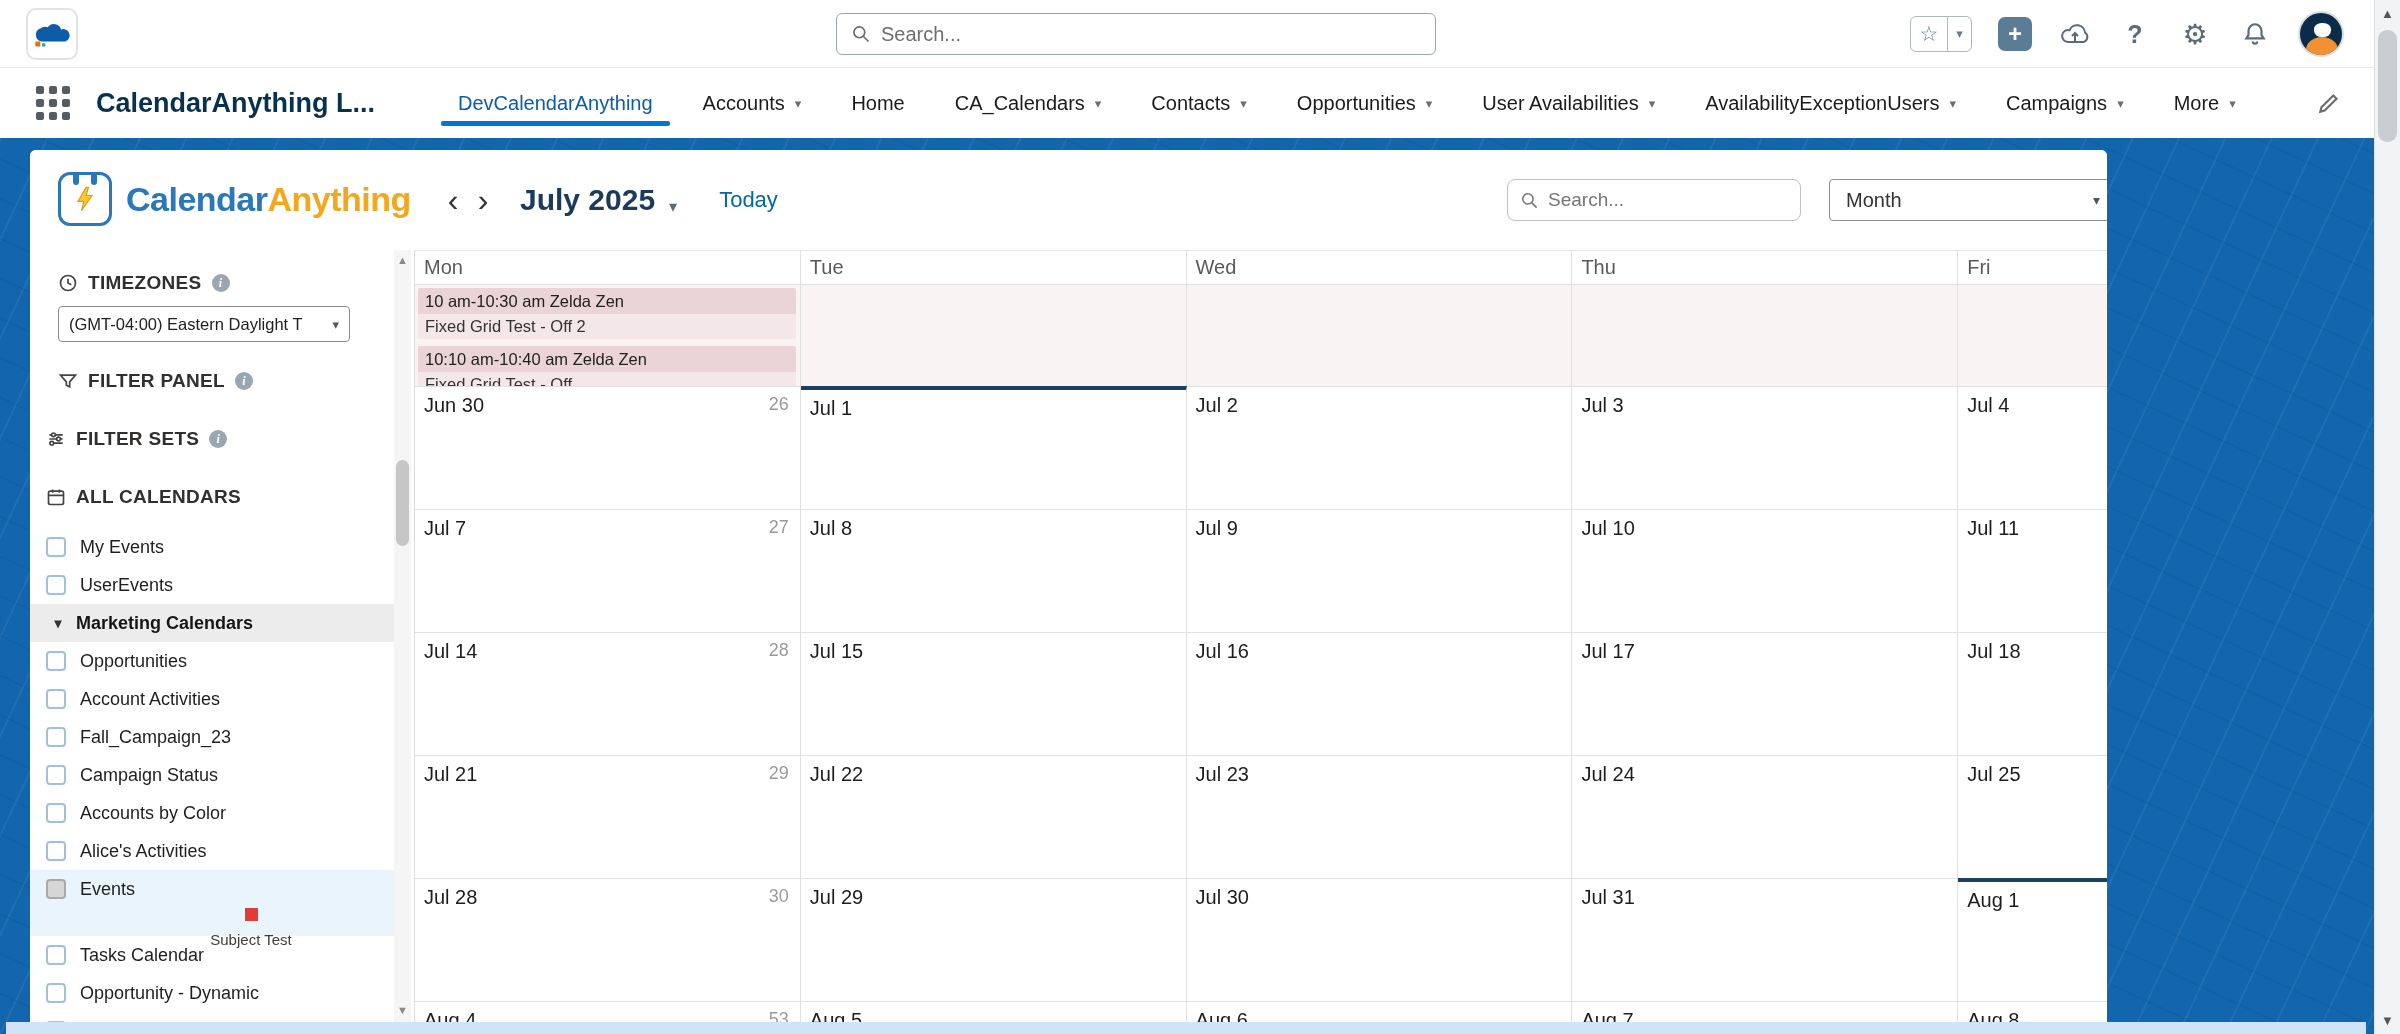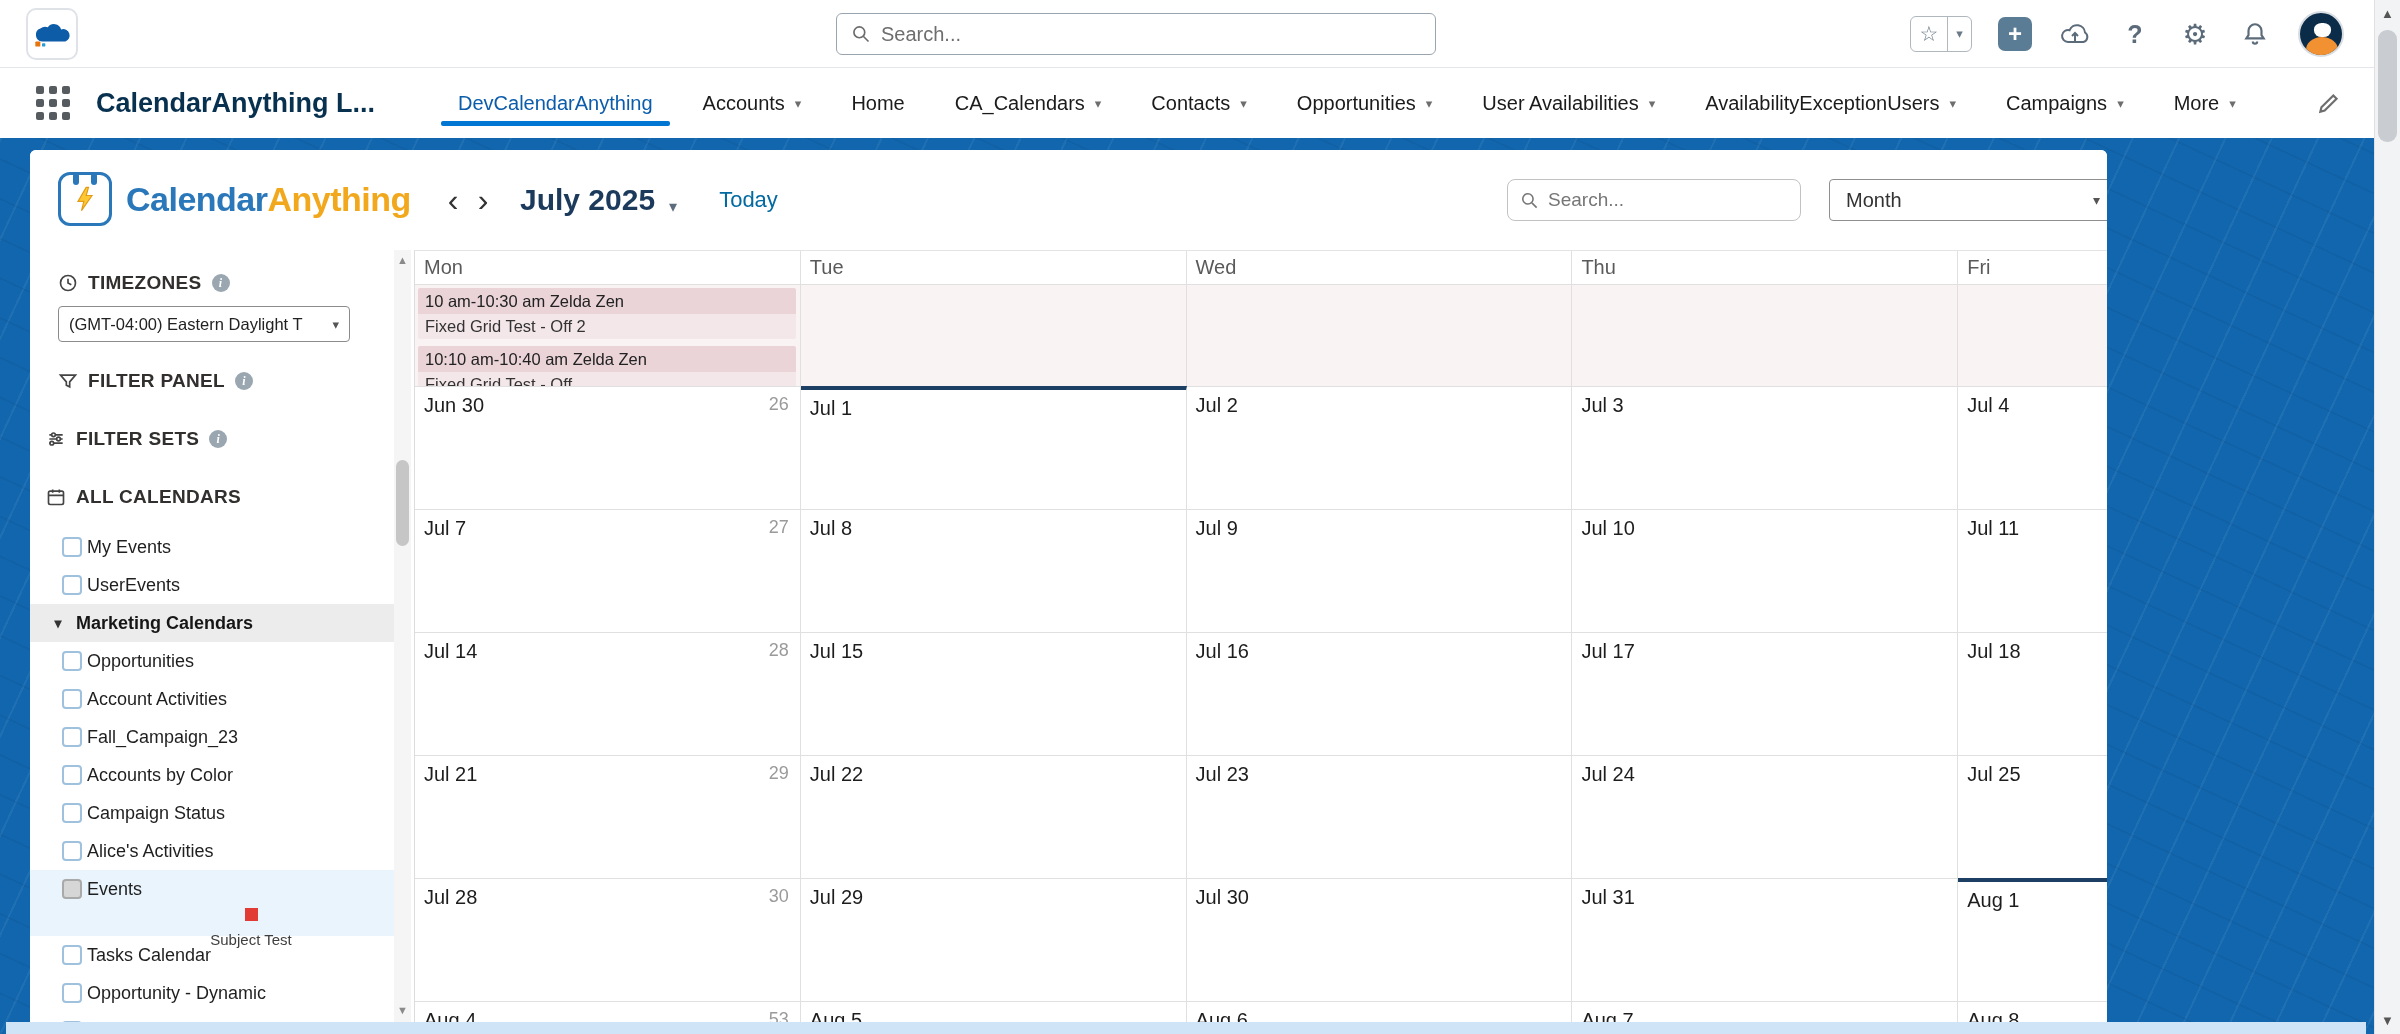--- a/index.html
+++ b/index.html
@@ -72,21 +72,21 @@
   .tbi.glyph { font-size:30px; }
 
   
   .sidebar { position:absolute; left:0; top:100px; width:378px; height:772px; overflow:hidden; padding-top:16px; }
   .side-sec { display:flex; align-items:center; gap:10px; padding-left:28px; height:34px; font-size:19px; font-weight:700; color:#32302e; letter-spacing:0.3px; }
   .side-sec.mt1 { margin-top:22px; } .side-sec.mt2 { margin-top:24px;padding-left:16px; }
   .info-dot { width:18px; height:18px; border-radius:50%; background:#9aa7b1; color:#fff; font-size:12px; font-weight:700; font-family:"Liberation Serif",serif; font-style:italic; display:flex; align-items:center; justify-content:center; flex:none; }
   .tz-select { margin:6px 0 0 28px; width:292px; height:36px; border:1px solid #8b8b8b; border-radius:4px; display:flex; align-items:center; padding:0 10px; font-size:16.5px; color:#222; white-space:nowrap; overflow:hidden; background:#fff; }
   .tz-select .vcaret { margin-left:auto; font-size:13px; color:#555; padding-left:6px; }
   .cal-list { margin-top:14px; }
-  .cal-row { display:flex; align-items:center; gap:5px; padding-left:32px; height:38px; font-size:18px; color:#1f1f1f; }
+  .cal-row { display:flex; align-items:center; gap:14px; padding-left:16px; height:38px; font-size:18px; color:#1f1f1f; }
   .cbx { width:20px; height:20px; border:2px solid #9fc1dd; border-radius:4px; background:#fff; flex:none; }
   .cbx.partial-fill { background:#d6d6d6; border-color:#a9a9a9; }
   .group-row { background:#ececec; padding-left:20px; gap:10px; font-weight:700; color:#161616; }
   .group-caret { font-size:14px; color:#333; width:16px; text-align:center; }
   .events-block { background:#e9f4fd; }
   .sub-row { display:flex; align-items:center; gap:10px; padding-left:64px; height:28px; font-size:15px; color:#3e3e3e;flex-direction:column; }
   .swatch { width:13px; height:13px; background:#e23b35; flex:none; }
 
   
   .side-scroll { position:absolute; left:364px; top:100px; width:17px; height:772px; background:#f5f5f5; }
@@ -356,25 +356,25 @@
           <div class="cal-row">
               <span class="cbx"></span>
               <span>Account Activities</span>
             </div>
           <div class="cal-row">
               <span class="cbx"></span>
               <span>Fall_Campaign_23</span>
             </div>
           <div class="cal-row">
               <span class="cbx"></span>
+              <span>Campaign Status</span>
+            </div>
+          <div class="cal-row">
+              <span class="cbx"></span>
               <span>Accounts by Color</span>
-            </div>
-          <div class="cal-row">
-              <span class="cbx"></span>
-              <span>Campaign Status</span>
             </div>
           <div class="cal-row">
               <span class="cbx"></span>
               <span>Alice's Activities</span>
             </div>
           <div class="events-block">
             <div class="cal-row">
                 <span class="cbx partial-fill"></span>
                 <span>Events</span>
               </div>

